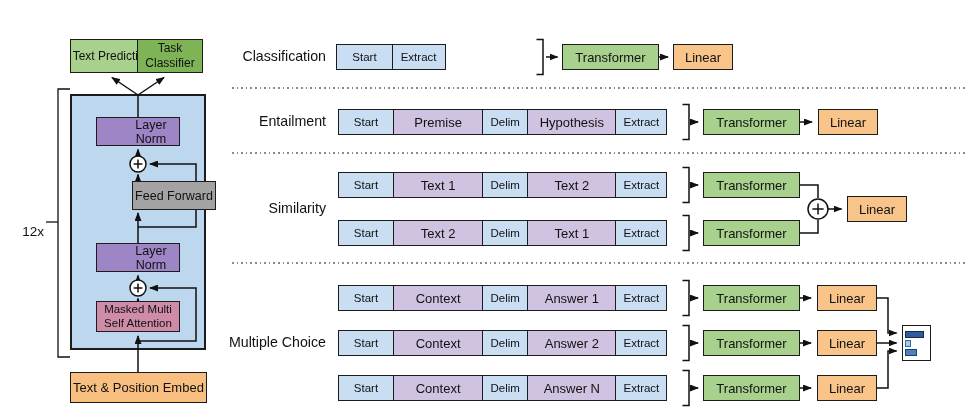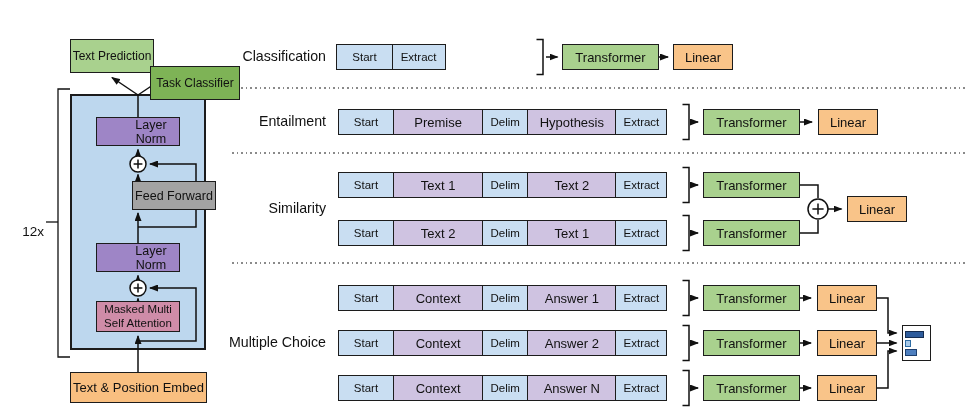--- a/index.html
+++ b/index.html
@@ -111,21 +111,21 @@
       <path d="M800,388 L811,388" marker-end="url(#ah)"></path>
       <path d="M877,298 L888,298 L888,333 L896.5,333" marker-end="url(#ah)"></path>
       <path d="M877,343 L896.5,343" marker-end="url(#ah)"></path>
       <path d="M877,388 L888,388 L888,351 L896.5,351" marker-end="url(#ah)"></path>
     </g>
   </svg>
 
   <div class="repeat-label">12x</div>
 
   <div class="box head" style="left:70px;top:39px;">Text Prediction</div>
-  <div class="box head dark" style="left:150px;top:39px;width:90px;margin-top:27px;">Task Classifier</div>
+  <div class="box head dark" style="left:137px;top:39px;width:66px;">Task Classifier</div>
 
   <div class="box lblock ln" style="top:117px;">Layer Norm</div>
   <div class="box lblock ff" style="top:181px;">Feed Forward</div>
   <div class="box lblock ln" style="top:243px;">Layer Norm</div>
   <div class="box lblock msa" style="top:301px;">Masked Multi Self Attention</div>
   <div class="box embed">Text &amp; Position Embed</div>
 
   <div class="sep" style="top:87px;"></div>
   <div class="sep" style="top:152px;"></div>
   <div class="sep" style="top:262px;"></div>

